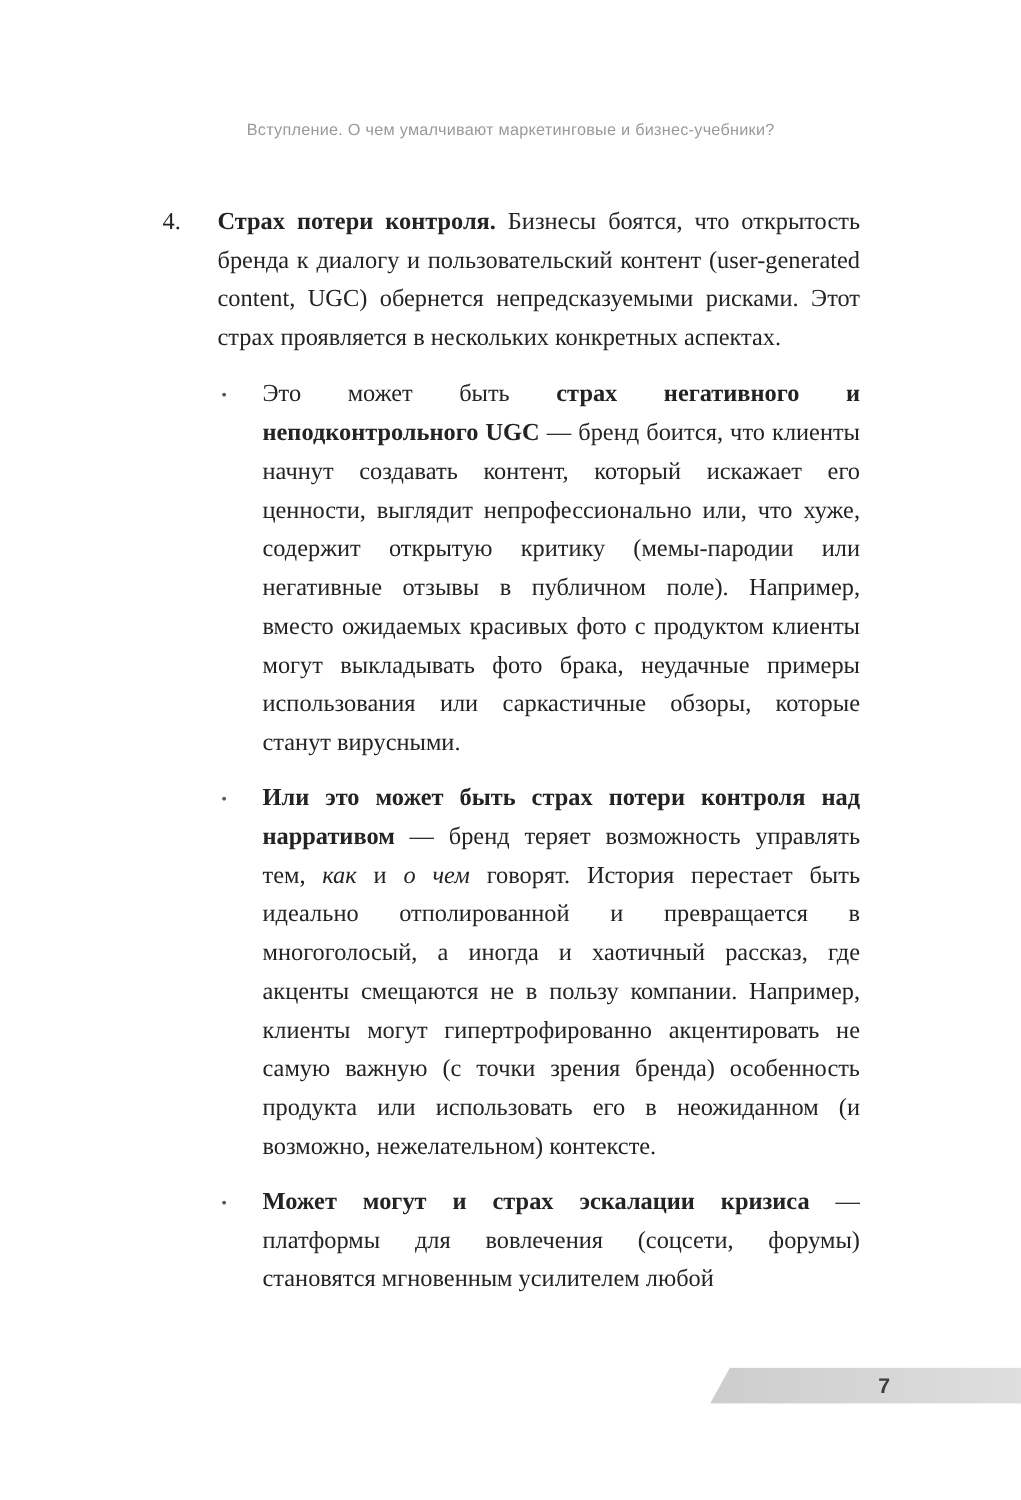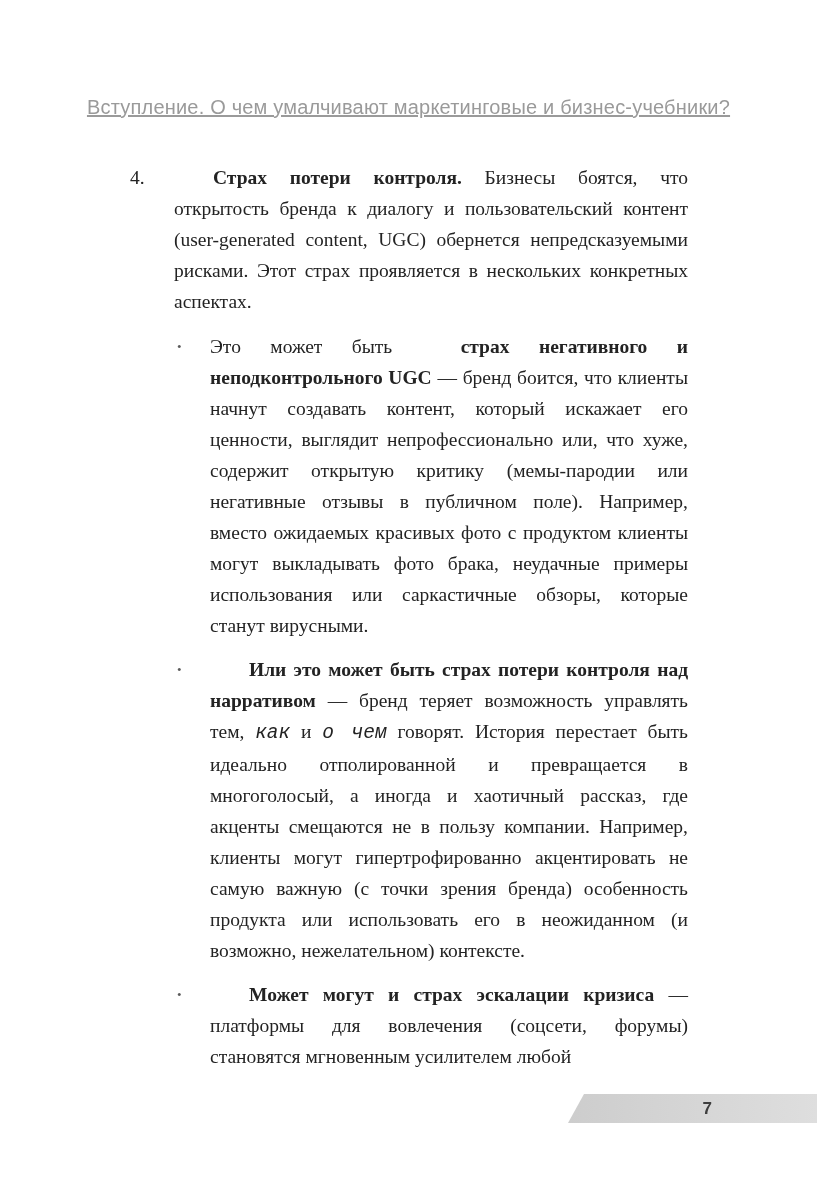--- a/index.html
+++ b/index.html
@@ -16,24 +16,23 @@
     font-family: "Liberation Serif", "DejaVu Serif", serif;
     color: #232323;
   }
   .running-header {
     position: absolute;
     top: 96px;
     left: 0;
     width: 100%;
     text-align: center;
     font-family: "Liberation Sans", "DejaVu Sans", sans-serif;
-    font-size: 20px;
+    font-size: 13px;
     color: #9a9a9a;
     letter-spacing: 0.2px;
-    text-decoration: underline;
   }
   .content {
     position: absolute;
     top: 162px;
     left: 130px;
     width: 558px;
   }
   .body-text {
     font-size: 19.5px;
     line-height: 31px;
@@ -49,22 +48,22 @@
     flex: 0 0 44px;
     font-size: 19.5px;
     line-height: 31px;
   }
   .item-body {
     flex: 1 1 auto;
   }
   .item-body p {
     margin: 0;
   }
-  .bold { font-weight: bold; margin-left: 39px; }
-  .italic { font-style: italic; font-family: Liberation Mono, monospace; }
+  .bold { font-weight: bold; }
+  .italic { font-style: italic; }
   .bullet-list {
     margin-top: 14px;
   }
   .bullet {
     display: flex;
     align-items: flex-start;
     margin-top: 13px;
   }
   .bullet-marker {
     flex: 0 0 33px;

